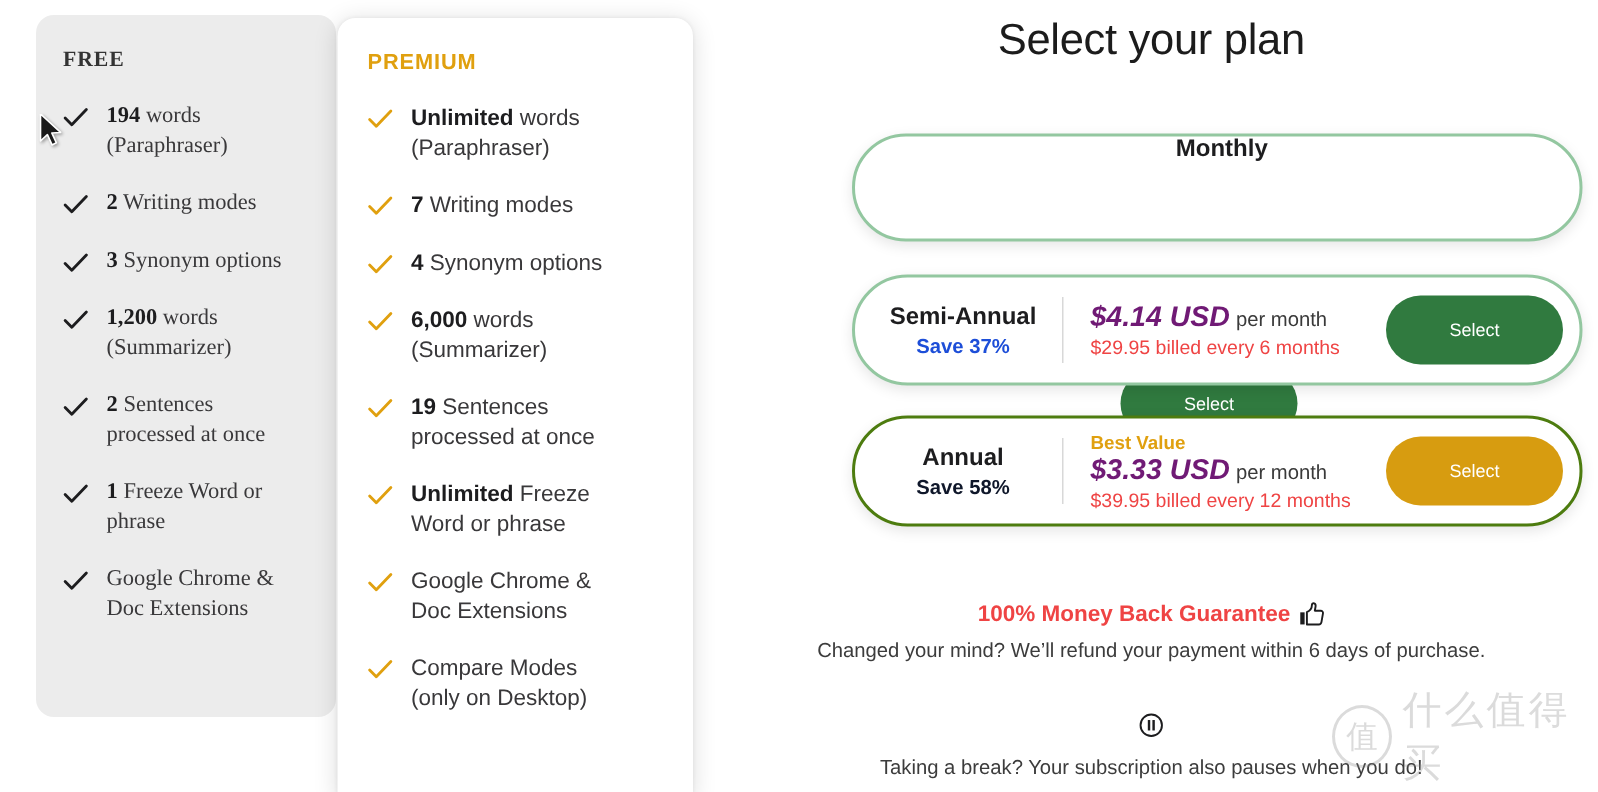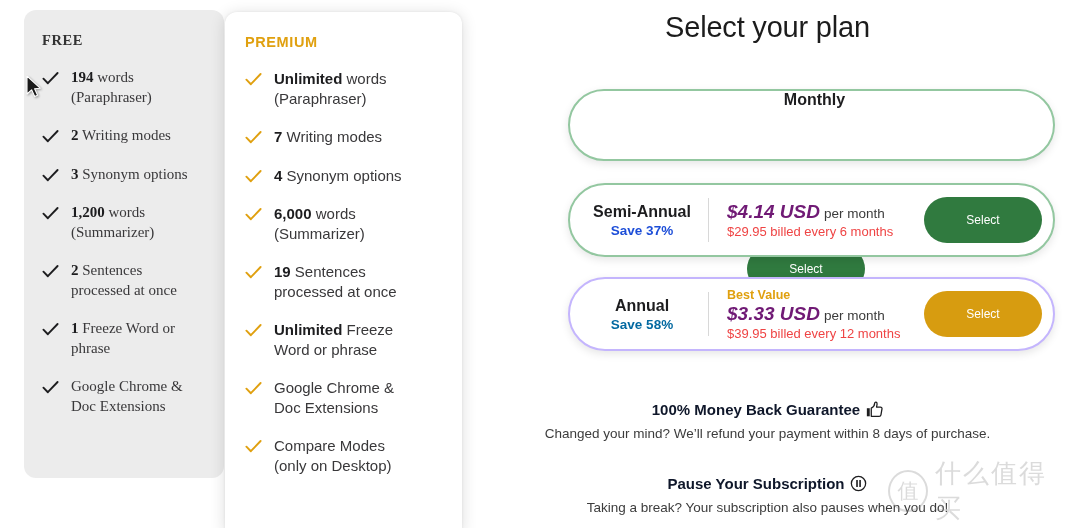--- a/index.html
+++ b/index.html
@@ -125,21 +125,21 @@
     left: 98px;
     width: 487px;
     box-sizing: border-box;
     background: #ffffff;
     border-radius: 46px;
     display: flex;
     align-items: center;
     box-shadow: 0 3px 9px rgba(0,0,0,0.10);
   }
   .plan-row.green { border: 2px solid #93c7a0; }
-  .plan-row.gold  { border: 2px solid #c4b5fd; }
+  .plan-row.gold  { border: 2px solid #4d7c0f; }
 
   .row-monthly { top: 89px; height: 72px; flex-direction: column; }
   .row-semi    { top: 183px; height: 74px; }
   .row-annual  { top: 277px; height: 74px; }
 
   .row-left {
     flex: 0 0 132px;
     text-align: center;
     padding-left: 6px;
   }
@@ -148,21 +148,21 @@
     font-weight: bold;
     color: #1d1d1f;
     white-space: nowrap;
   }
   .row-save {
     font-size: 13.5px;
     font-weight: bold;
     margin-top: 2px;
   }
   .row-save.green { color: #1d4ed8; }
-  .row-save.gold  { color: #0369a1; }
+  .row-save.gold  { color: #0f172a; }
 
   .row-divider {
     width: 1px;
     height: 44px;
     background: #d8d8d8;
     flex: 0 0 1px;
   }
 
   .row-mid {
     flex: 1 1 auto;
@@ -211,21 +211,21 @@
   
   .footer-note {
     position: absolute;
     left: 0;
     width: 595px;
     text-align: center;
   }
   .note-title {
     font-size: 15px;
     font-weight: bold;
-    color: #0f172a;
+    color: #ef4444;
     display: inline-flex;
     align-items: center;
     gap: 6px;
     justify-content: space-between;
   }
   .note-sub {
     font-size: 13.5px;
     color: #3c3c3c;
     margin-top: 7px;
   }
@@ -458,26 +458,25 @@
   <div class="footer-note note-guarantee">
     <div class="note-title">
       <span>100% Money Back Guarantee</span>
       <span class="note-icon">
         <svg width="17" height="17" viewBox="0 0 20 20">
           <rect x="1" y="8.5" width="3.4" height="9.5" fill="#1d1d1f"></rect>
           <path d="M6.2 18 L6.2 8.4 C8.4 7.4 10.1 5.2 10.1 3.0 C10.1 1.8 11.0 1.1 11.9 1.4 C12.8 1.7 13.2 2.7 13.0 3.9 L12.4 7.2 L17.0 7.2 C18.2 7.2 19.0 8.2 18.8 9.3 L17.6 16.2 C17.4 17.3 16.5 18 15.5 18 Z" fill="none" stroke="#1d1d1f" stroke-width="1.5" stroke-linejoin="round"></path>
         </svg>
       </span>
     </div>
-    <div class="note-sub">Changed your mind? We’ll refund your payment within 8 days of purchase.</div>
+    <div class="note-sub">Changed your mind? We’ll refund your payment within 6 days of purchase.</div>
   </div>
 
   <div class="footer-note note-pause">
     <div class="note-title">
-      <span>Pause Your Subscription</span>
       <span class="note-icon">
         <svg width="17" height="17" viewBox="0 0 20 20">
           <circle cx="10" cy="10" r="8.4" fill="none" stroke="#1d1d1f" stroke-width="1.5"></circle>
           <rect x="7.3" y="5.9" width="1.9" height="8.2" fill="#1d1d1f"></rect>
           <rect x="10.9" y="5.9" width="1.9" height="8.2" fill="#1d1d1f"></rect>
         </svg>
       </span>
     </div>
     <div class="note-sub">Taking a break? Your subscription also pauses when you do!</div>
   </div>

